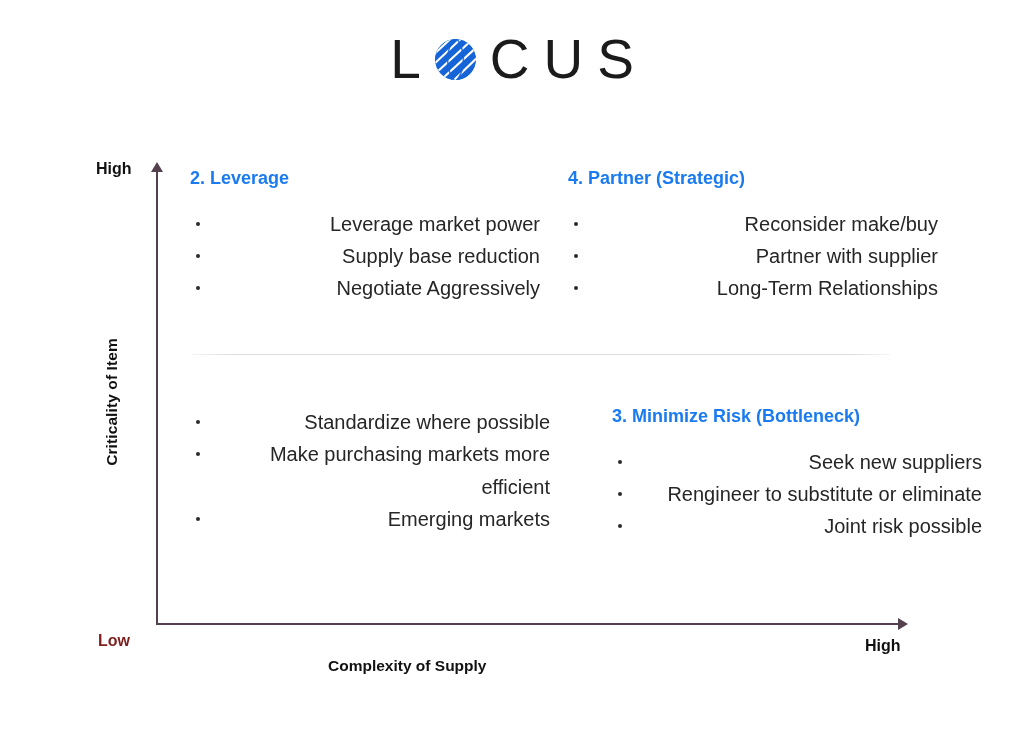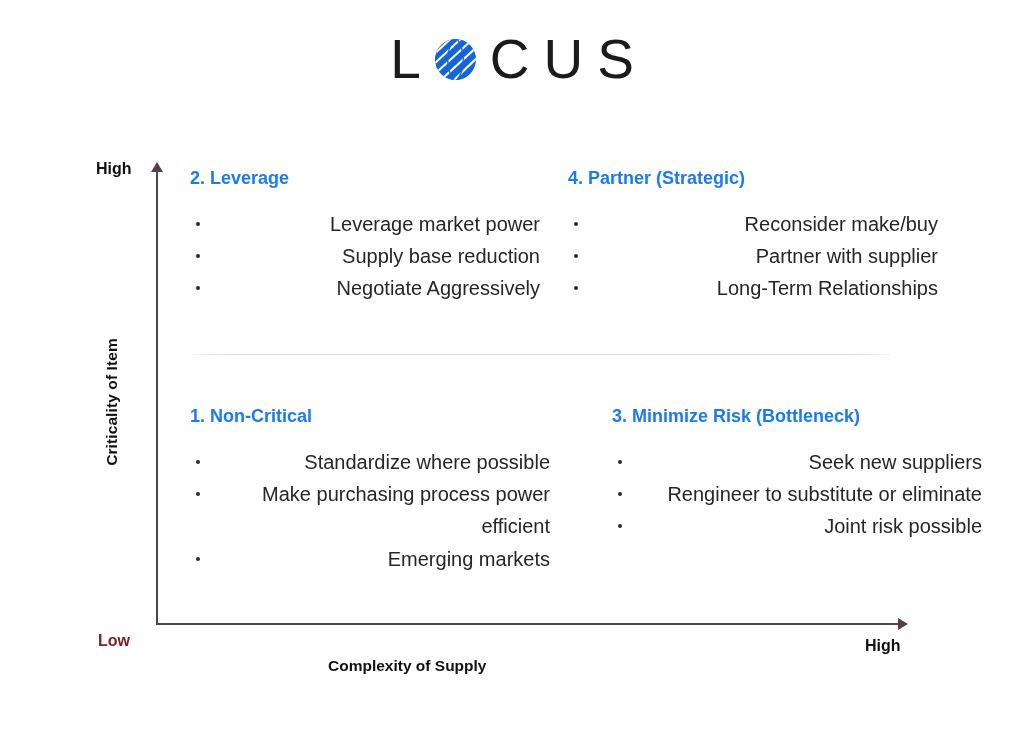--- a/index.html
+++ b/index.html
@@ -255,24 +255,23 @@
   <div class="quadrant" id="q-tr">
     <div class="q-title">4. Partner (Strategic)</div>
     <ul class="q-list">
       <li class="q-item">Reconsider make/buy</li>
       <li class="q-item">Partner with supplier</li>
       <li class="q-item">Long-Term Relationships</li>
     </ul>
   </div>
 
   <div class="quadrant" id="q-bl">
-    <div class="q-title">1. Non-Critical</div>
     <ul class="q-list">
       <li class="q-item">Standardize where possible</li>
-      <li class="q-item">Make purchasing process power efficient</li>
+      <li class="q-item">Make purchasing markets more efficient</li>
       <li class="q-item">Emerging markets</li>
     </ul>
   </div>
 
   <div class="quadrant" id="q-br">
     <div class="q-title">3. Minimize Risk (Bottleneck)</div>
     <ul class="q-list">
       <li class="q-item">Seek new suppliers</li>
       <li class="q-item">Rengineer to substitute or eliminate</li>
       <li class="q-item">Joint risk possible</li>

